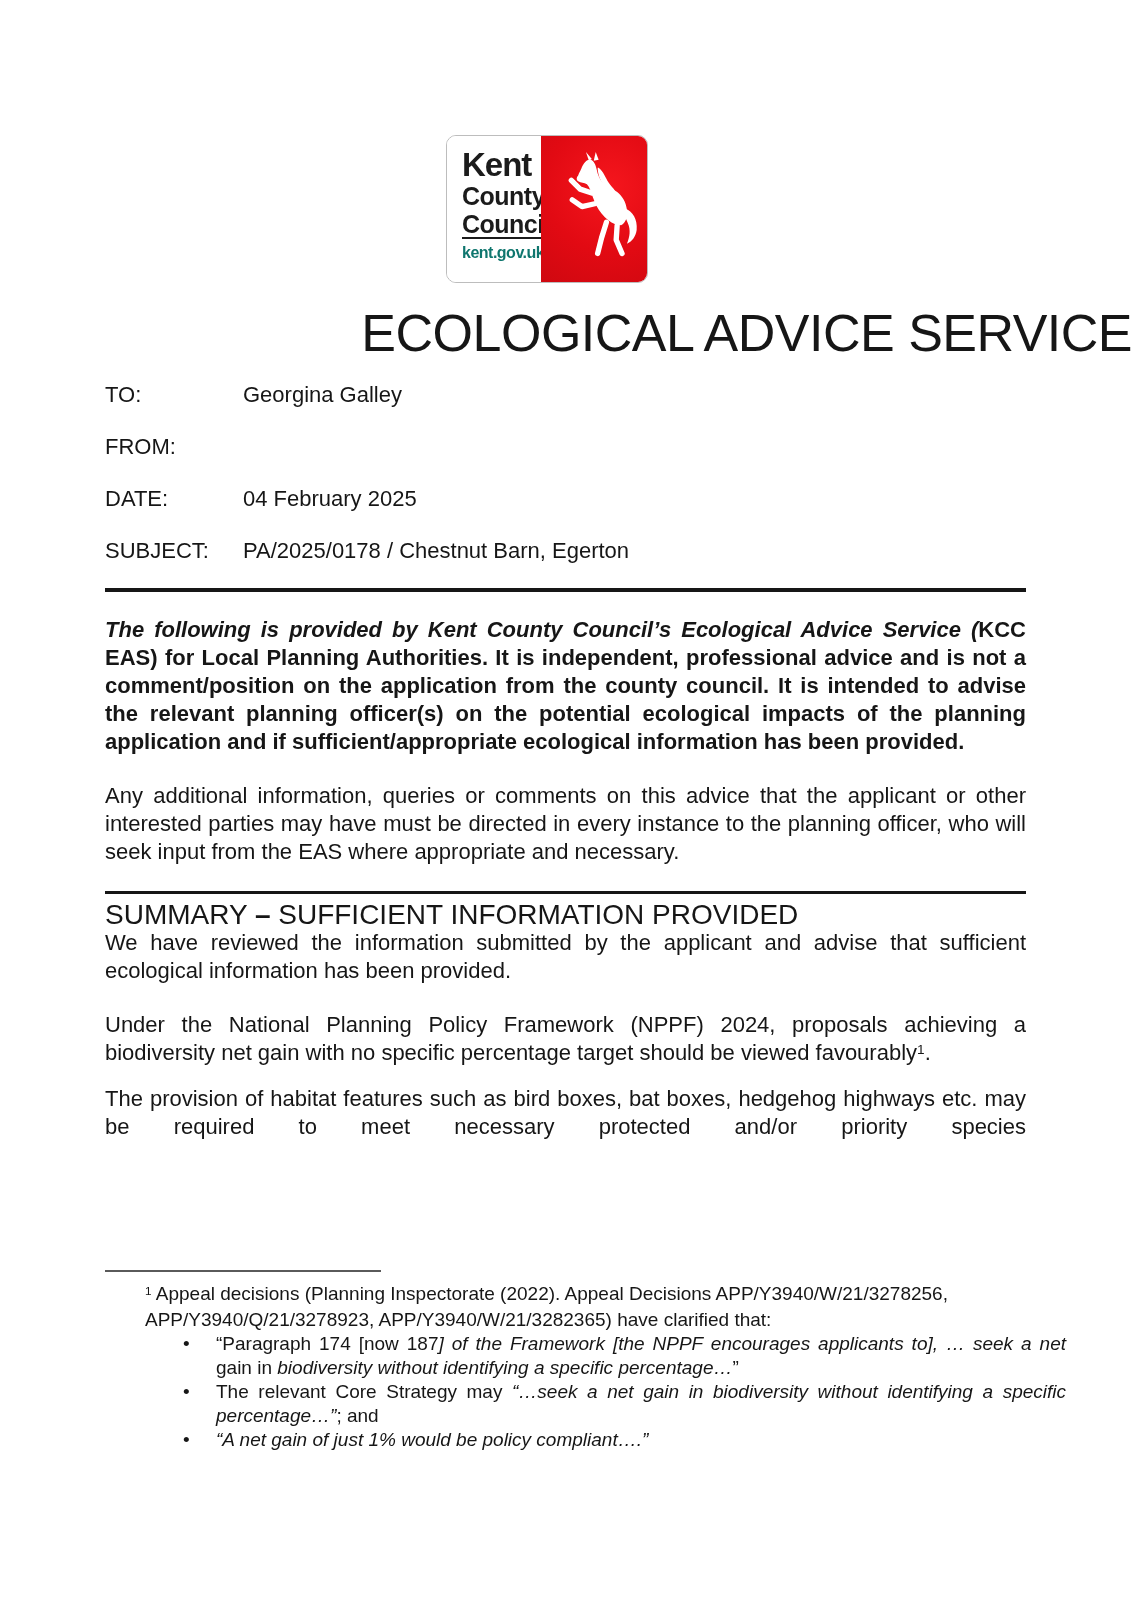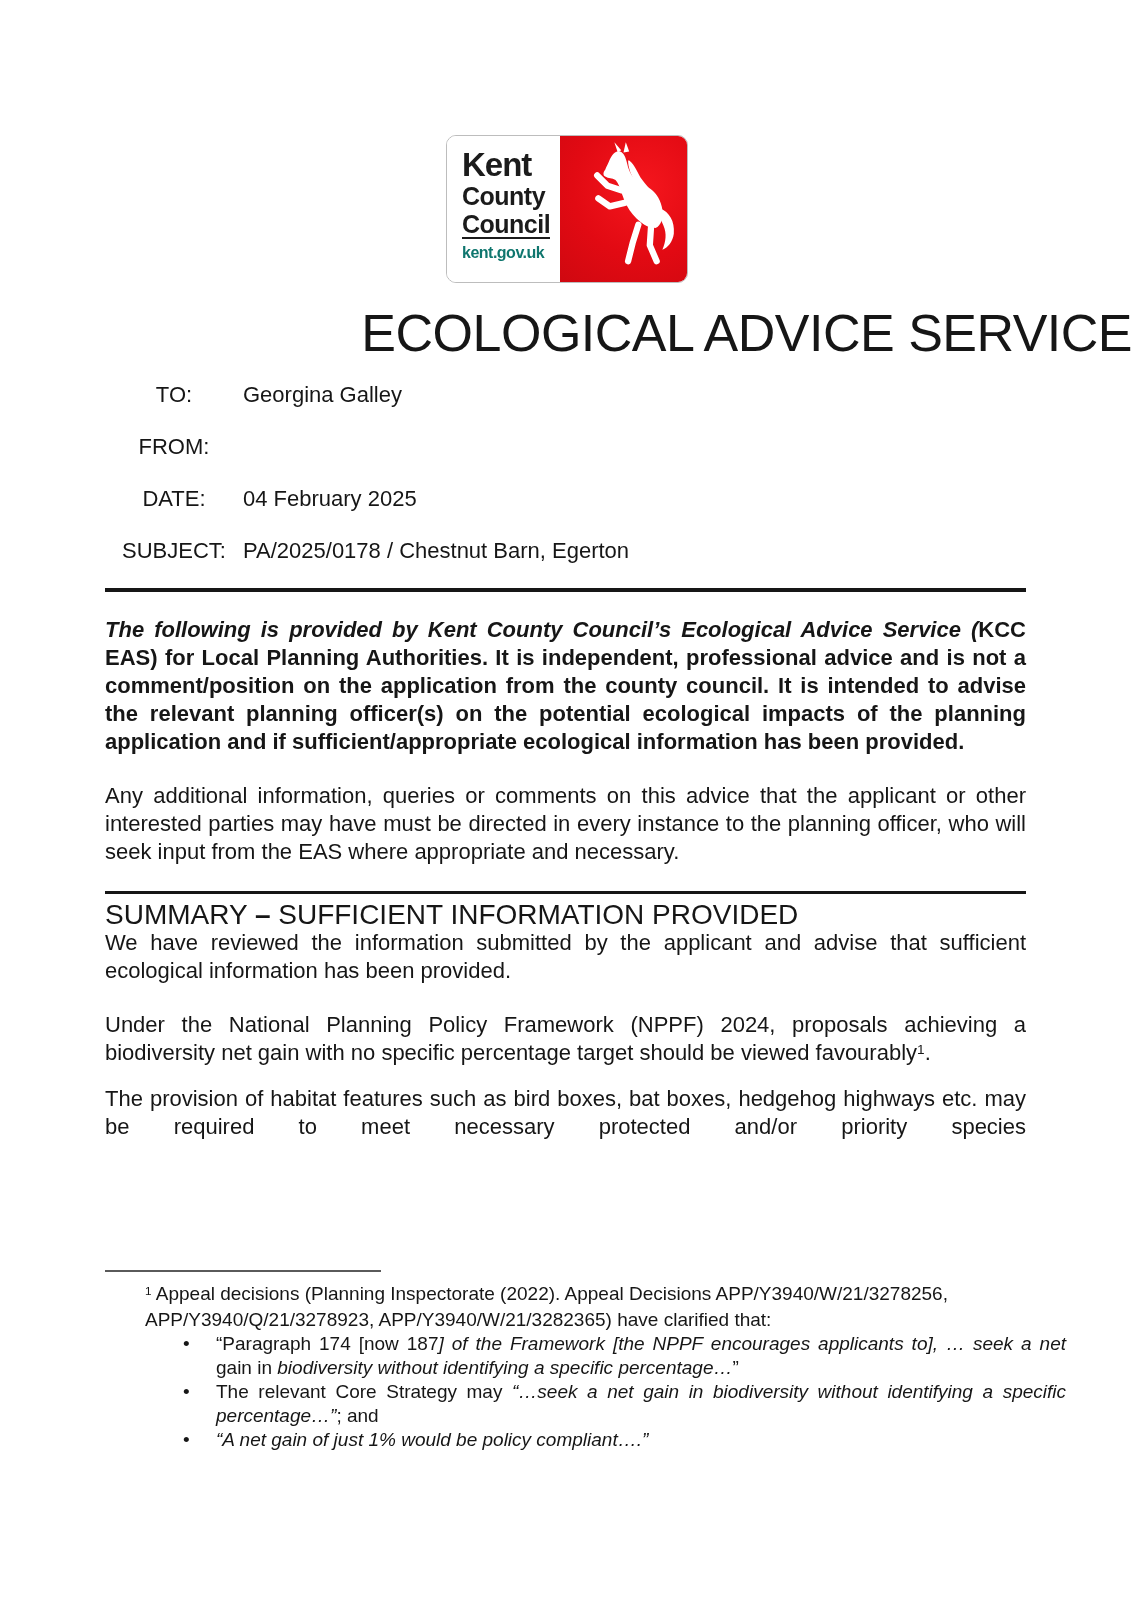--- a/index.html
+++ b/index.html
@@ -10,21 +10,21 @@
     background: #ffffff;
     font-family: "Liberation Sans", sans-serif;
     color: #161616;
     overflow: hidden;
   }
 
   
   .logo {
     position: absolute;
     left: 446px; top: 135px;
-    width: 242px; height: 148px;
+    width: 202px; height: 148px;
     display: flex;
     border: 1px solid #bdbdbd;
     border-radius: 10px;
     overflow: hidden;
     box-sizing: border-box;
     background: #fff;
   }
   .logo-left {
     width: 47%;
     background: #ffffff;
@@ -52,21 +52,21 @@
     text-align: right;
     font-size: 52px;
     font-weight: 400;
     letter-spacing: -0.5px;
     color: #161616;
   }
 
   
   .memo { position: absolute; left: 105px; top: 381px; width: 921px; font-size: 22px; }
   .memo-row { display: flex; margin-bottom: 24px; line-height: 28px; }
-  .memo-label { width: 138px; flex: 0 0 138px; text-align: center; }
+  .memo-label { width: 138px; flex: 0 0 138px; }
   .memo-value { flex: 1; }
 
   
   .rule { position: absolute; left: 105px; width: 921px; background: #161616; }
   .rule-thick { top: 588px; height: 4px; }
   .rule-thin  { top: 891px; height: 3px; }
   .fn-rule    { position: absolute; left: 105px; top: 1270px; width: 276px; height: 2px; background: #5a5a5a; }
 
   
   .para {

